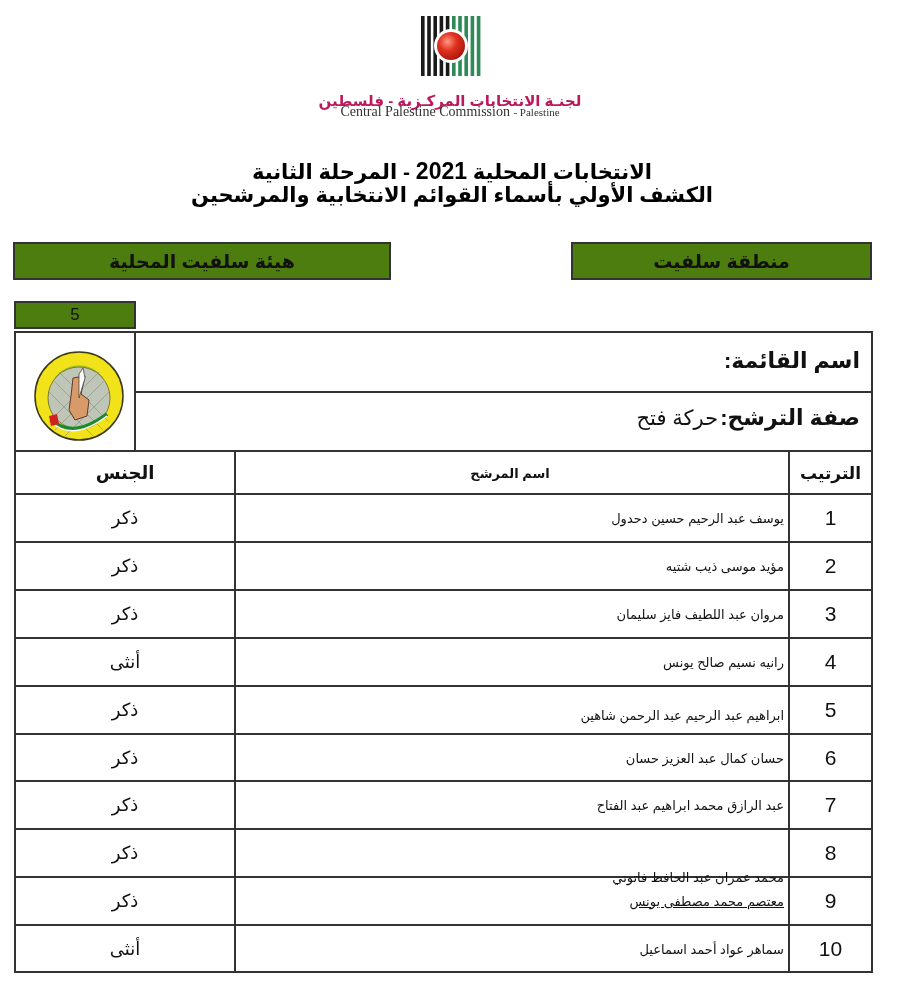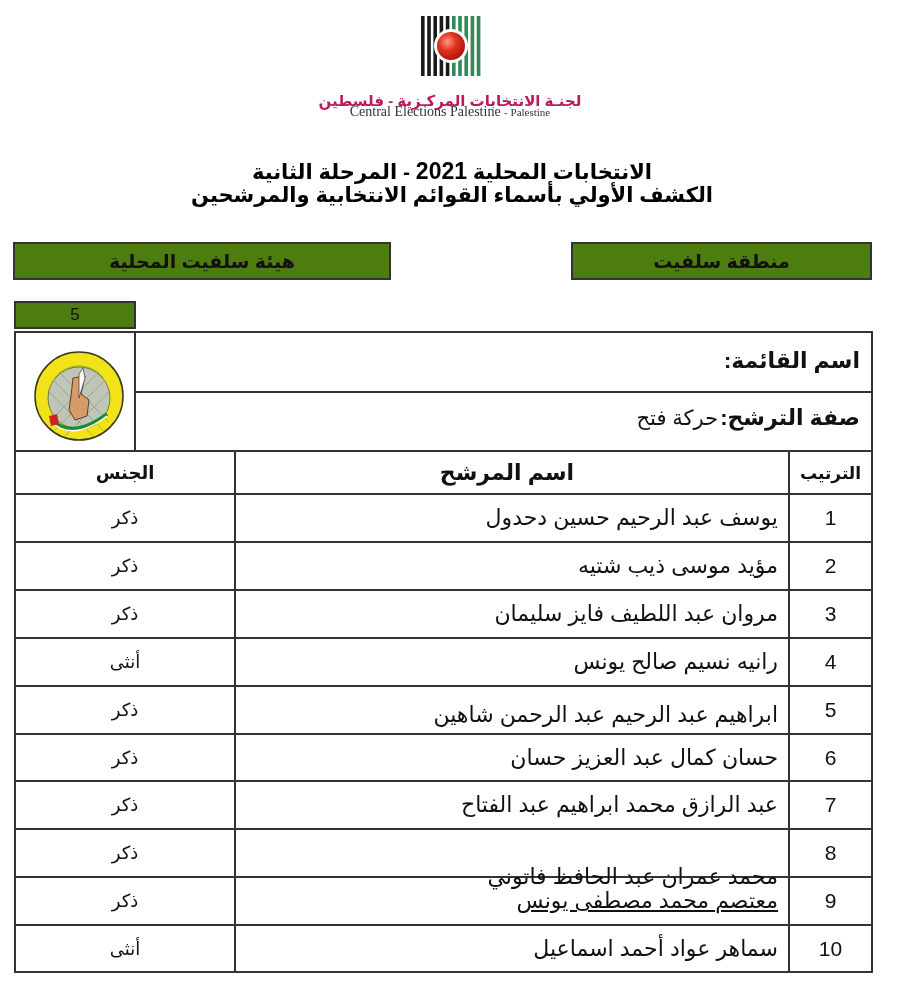--- a/index.html
+++ b/index.html
@@ -38,21 +38,21 @@
     #list-emblem { left: 33px; top: 350px; width: 92px; height: 92px; }
 
     .info-row { position: absolute; direction: rtl; font-size: 21px; display: flex; align-items: center; }
     .info-row .lbl { font-weight: bold; font-size: 22px; }
     #list-name-row { right: 44px; top: 339px; height: 44px; }
     #nomination-row { right: 44px; top: 396px; height: 44px; }
 
     .cell { position: absolute; display: flex; align-items: center; font-size: 18px; direction: rtl; }
     .hdr { font-weight: bold; font-size: 17px; }
     .c-rank { left: 790px; width: 81px; justify-content: center; font-size: 21px; }
-    .c-name { left: 236px; width: 552px; justify-content: flex-start; padding-right: 10px; box-sizing: border-box; font-size: 22px; }
+    .c-name { left: 236px; width: 552px; justify-content: flex-start; padding-right: 4px; box-sizing: border-box; font-size: 13px; }
     .c-gender { left: 16px; width: 218px; justify-content: center; font-size: 18px; }
   </style>
 </head>
 <body>
 
 <svg id="logo-mark" class="abs" viewBox="0 0 64 64">
   <g id="logo-bars">
       <rect x="2" y="2" width="3.6" height="60" fill="#1a1a1a"></rect>
       <rect x="8.2" y="2" width="3.6" height="60" fill="#1a1a1a"></rect>
       <rect x="14.4" y="2" width="3.6" height="60" fill="#1a1a1a"></rect>
@@ -70,21 +70,21 @@
       <stop offset="0" stop-color="#ff9a85"></stop>
       <stop offset="0.45" stop-color="#e0321f"></stop>
       <stop offset="1" stop-color="#a8150c"></stop>
     </radialGradient>
   </defs>
   <circle cx="32" cy="32" r="14" fill="url(#sphere)"></circle>
 </svg>
 
 <div id="logo-ar" class="abs">لجنـة الانتخابات المركـزية - فلسطين</div>
 <div id="logo-en" class="abs">
-  <span>Central Elections Palestine</span>
+  <span>Central Palestine Commission</span>
   <span class="small">- Palestine</span>
 </div>
 
 <div id="title-1" class="abs title">
   <span>الانتخابات المحلية</span>
   <span style="font-size:23px;">2021</span>
   <span>- المرحلة الثانية</span>
 </div>
 <div id="title-2" class="abs title">الكشف الأولي بأسماء القوائم الانتخابية والمرشحين</div>
 

